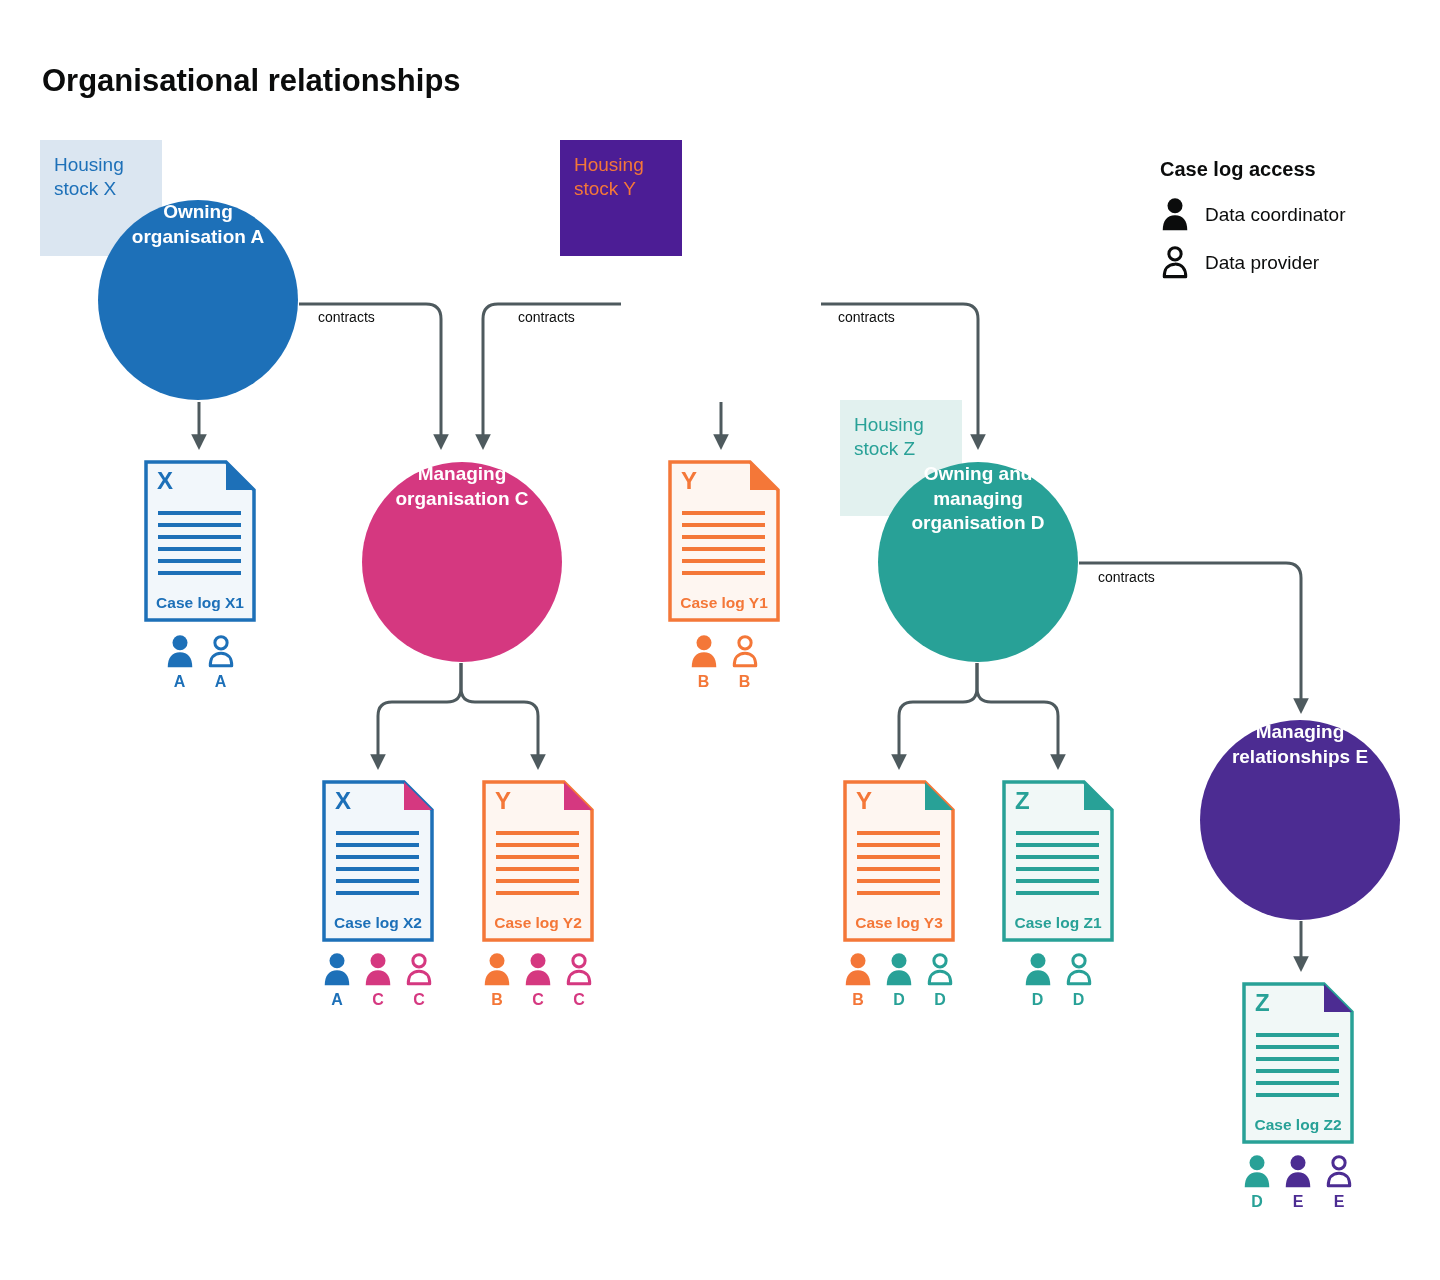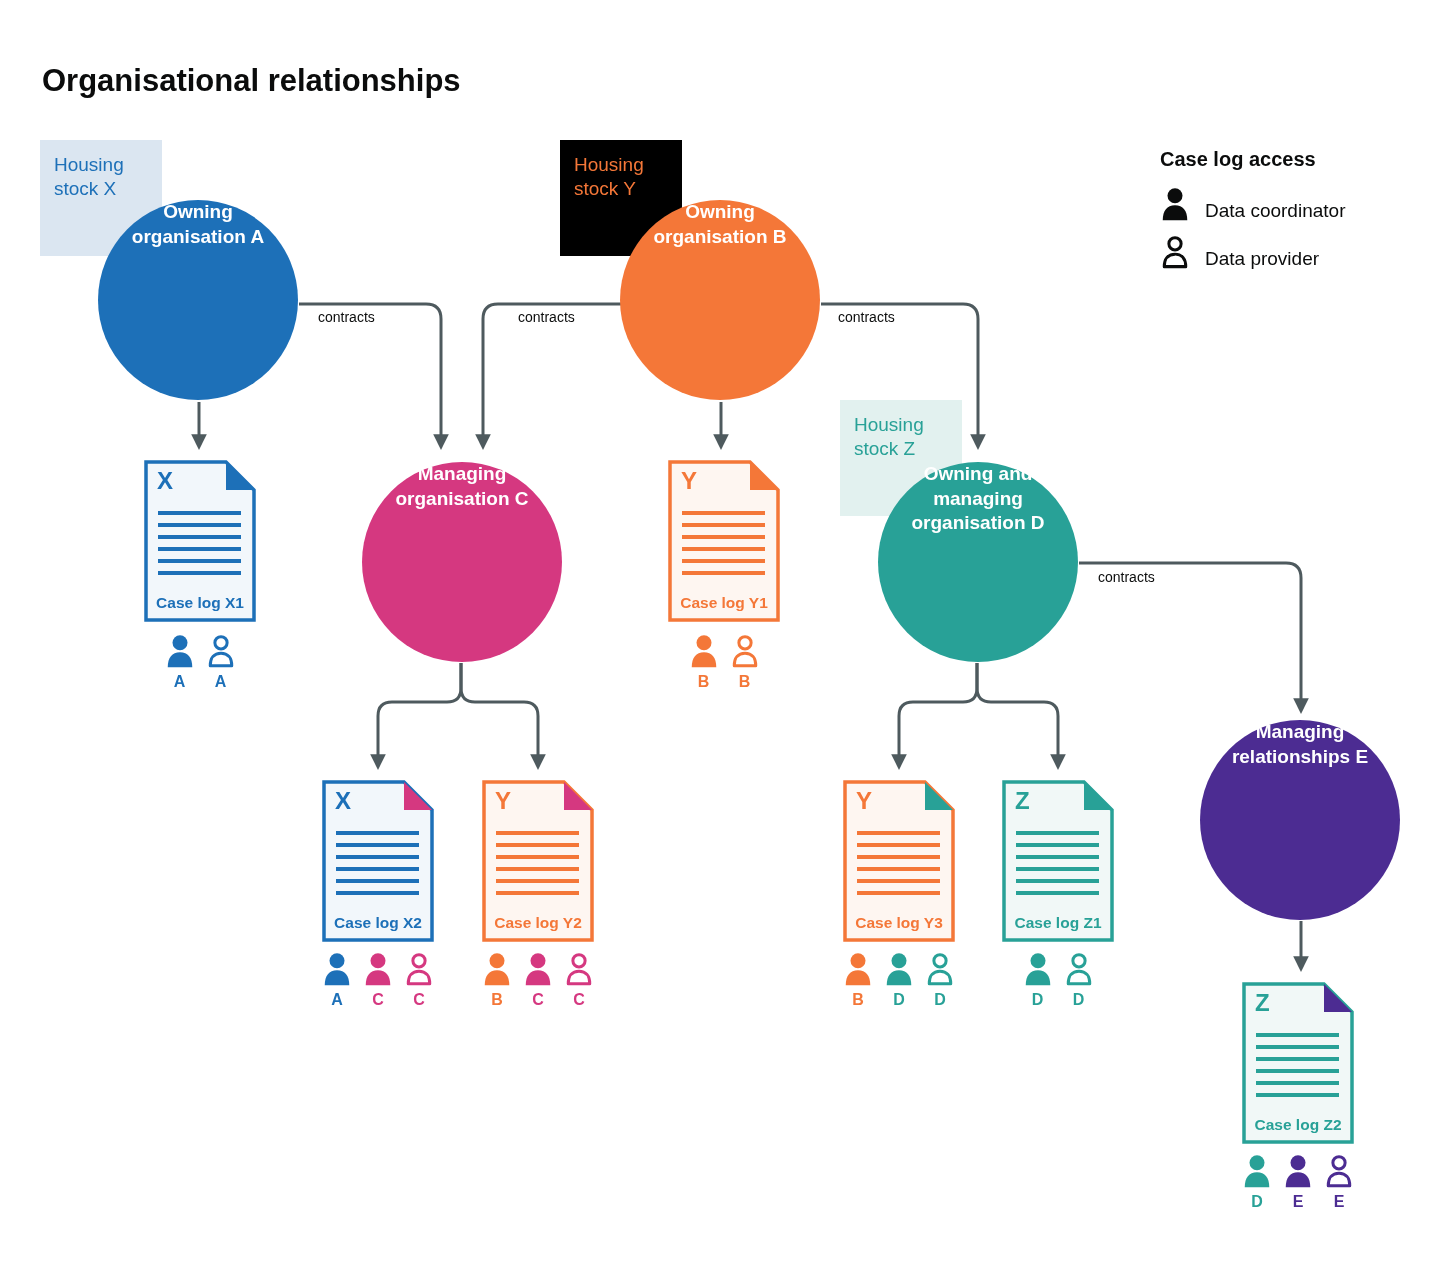--- a/index.html
+++ b/index.html
@@ -12,21 +12,21 @@
   .pink{--c:#d53880;}
   .teal{--c:#28a197;}
   .purple{--c:#4c2c92;}
 
   .page-title{position:absolute;left:42px;top:42px;font-size:31px;font-weight:bold;color:#0b0c0c;}
 
   
   .stock-box{position:absolute;width:122px;height:116px;box-sizing:border-box;padding:13px 14px;
     font-weight:normal;font-size:19px;line-height:1.25;color:var(--c);z-index:1;}
   .stock-x{background:#dbe6f1;}
-  .stock-y{background:#000000;}
+  .stock-y{background:#4c1d95;}
   .stock-z{background:#e2f1ef;}
 
   
   .org-circle{position:absolute;width:200px;height:200px;border-radius:50%;background:var(--c);
     display:flex;align-items:flex-start;justify-content:center;text-align:center;
     color:#fff;font-weight:bold;font-size:19px;line-height:1.3;padding:0 24px;box-sizing:border-box;z-index:3;}
 
   
   .arrows{position:absolute;left:0;top:0;z-index:2;pointer-events:none;}
 
@@ -50,22 +50,22 @@
   .doc-label{position:absolute;left:0;right:0;bottom:10px;text-align:center;font-size:15.5px;font-weight:bold;color:var(--c);}
 
   
   .people{position:absolute;display:flex;justify-content:center;gap:11px;z-index:4;}
   .person{display:flex;flex-direction:column;align-items:center;gap:4px;color:var(--c);}
   .person svg{display:block;}
   .person-letter{font-size:16px;font-weight:bold;color:var(--c);}
 
   
   .legend{position:absolute;left:1160px;top:148px;z-index:3;}
-  .legend-title{font-size:20px;font-weight:bold;margin-bottom:16px;}
-  .legend-item{display:flex;align-items:flex-end;gap:15px;margin-bottom:13px;color:#0b0c0c;}
+  .legend-title{font-size:20px;font-weight:bold;margin-bottom:16px;margin-top:10px;}
+  .legend-item{display:flex;align-items:center;gap:15px;margin-bottom:13px;color:#0b0c0c;}
   .legend-item span{font-size:19px;}
 </style>
 </head>
 <body>
 
 <div class="canvas">
 
   <h1 class="page-title">Organisational relationships</h1>
 
   <div class="legend">
@@ -118,23 +118,20 @@
   </svg>
 
   <div class="contracts-label" style="left:318px;top:309px;">contracts</div>
   <div class="contracts-label" style="left:518px;top:309px;">contracts</div>
   <div class="contracts-label" style="left:838px;top:309px;">contracts</div>
   <div class="contracts-label" style="left:1098px;top:569px;">contracts</div>
 
   <div class="org-circle blue" style="left:98px;top:200px;">
     <span>Owning organisation A</span>
   </div>
-  <div class="org-circle orange" style="left:620px;top:200px;">
-    <span>Owning organisation B</span>
-  </div>
   <div class="org-circle pink" style="left:362px;top:462px;">
     <span>Managing organisation C</span>
   </div>
   <div class="org-circle teal" style="left:878px;top:462px;">
     <span>Owning and managing organisation D</span>
   </div>
   <div class="org-circle purple" style="left:1200px;top:720px;">
     <span>Managing relationships E</span>
   </div>
 

